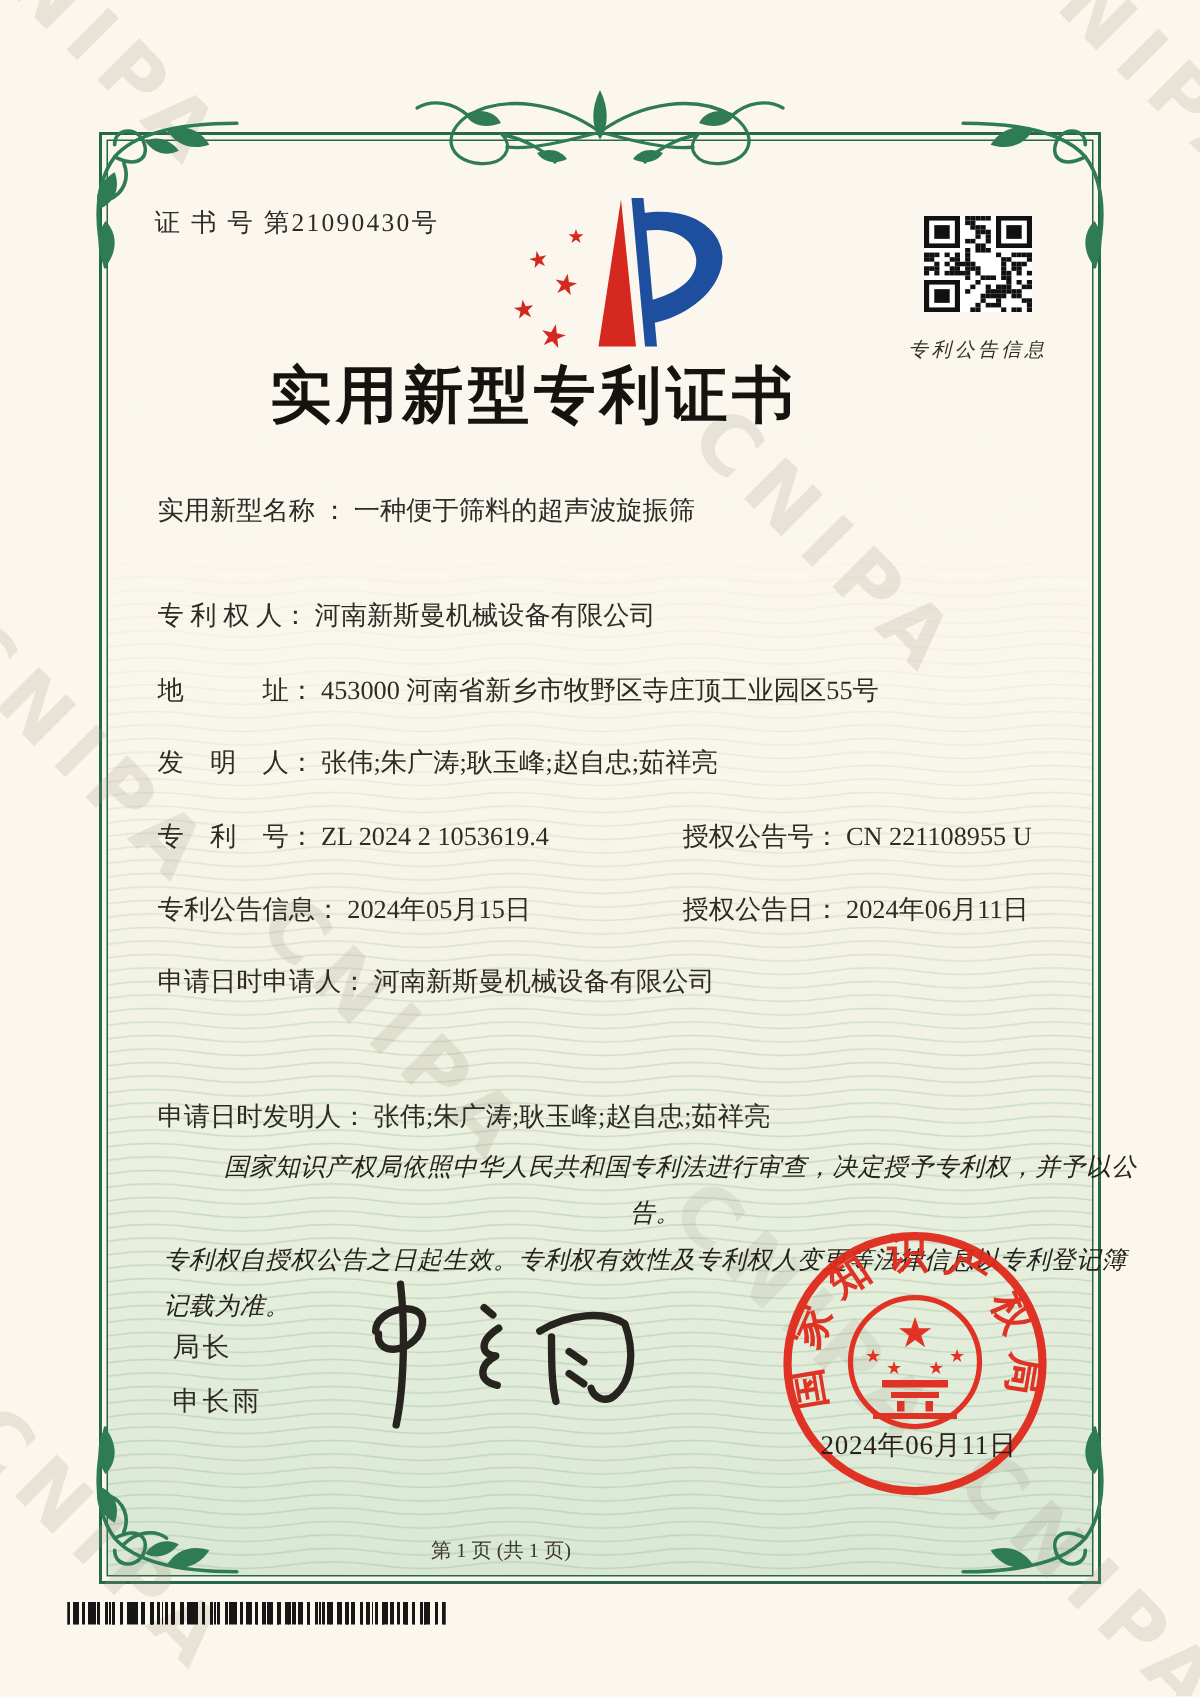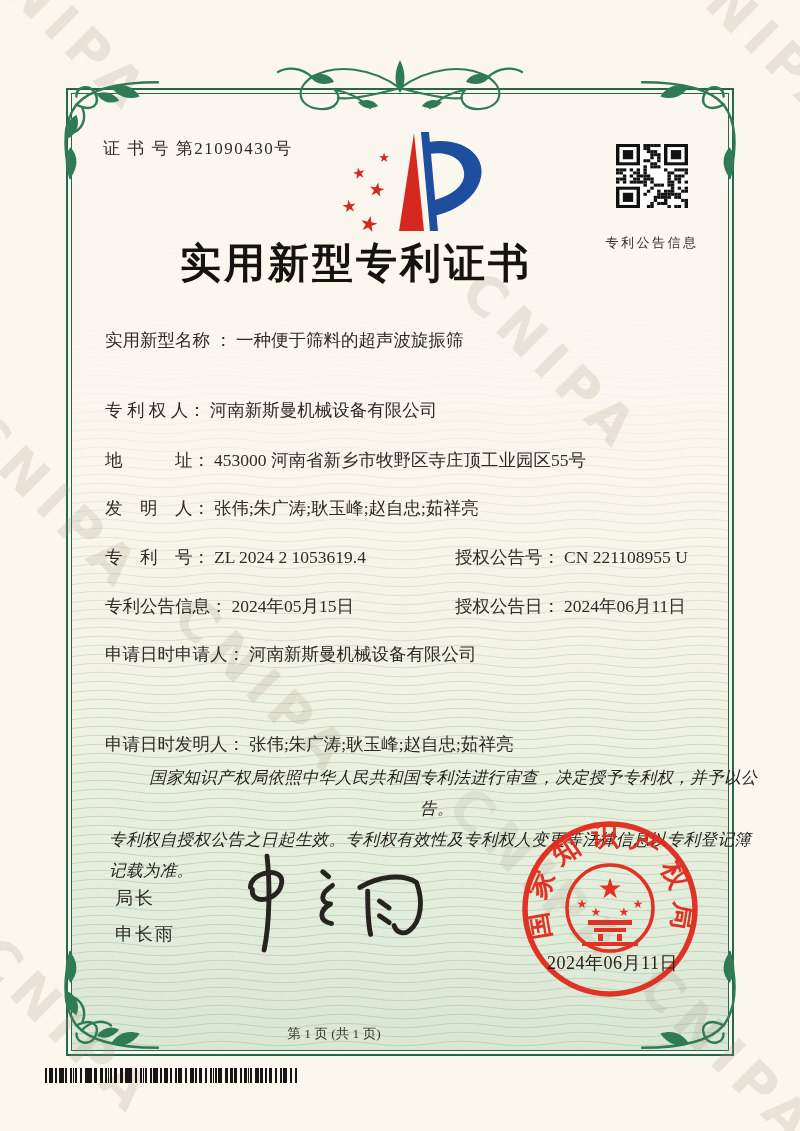--- a/index.html
+++ b/index.html
@@ -30,21 +30,21 @@
   .orn-tl{left:52px;top:72px;transform:scaleY(-1);}
   .orn-tr{left:636px;top:72px;transform:scale(-1,-1);}
   .orn-bl{left:52px;top:946px;}
   .orn-br{left:636px;top:946px;transform:scaleX(-1);}
 
   
   .cert-no{position:absolute;left:103px;top:137px;font-size:17px;letter-spacing:1.5px;z-index:3;}
   .logo{position:absolute;left:328px;top:128px;z-index:3;}
   .qr-wrap{position:absolute;left:596px;top:144px;width:112px;z-index:3;text-align:center;}
   .qr{display:inline-block;}
-  .qr-caption{margin-top:22px;font-size:13px;letter-spacing:2.5px;color:#33302a;}
+  .qr-caption{margin-top:11px;font-size:13px;letter-spacing:2.5px;font-style:italic;color:#33302a;}
 
   .title{position:absolute;left:0;top:236px;width:712px;text-align:center;margin:0;
          font-size:41px;font-weight:bold;letter-spacing:3px;color:#151310;z-index:3;}
 
   
   .field{position:absolute;left:105px;width:640px;font-size:17.5px;white-space:nowrap;z-index:3;}
   .f0{top:328px;} .f1{top:398px;font-family:Liberation Serif, serif;} .f2{top:448px;} .f3{top:496px;}
   .f4{top:545px;} .f5{top:594px;} .f6{top:642px;} .f7{top:690px;margin-top:42px;}
   .col2{position:absolute;left:350px;top:0;}
   .fvalue{padding-left:4px;}

